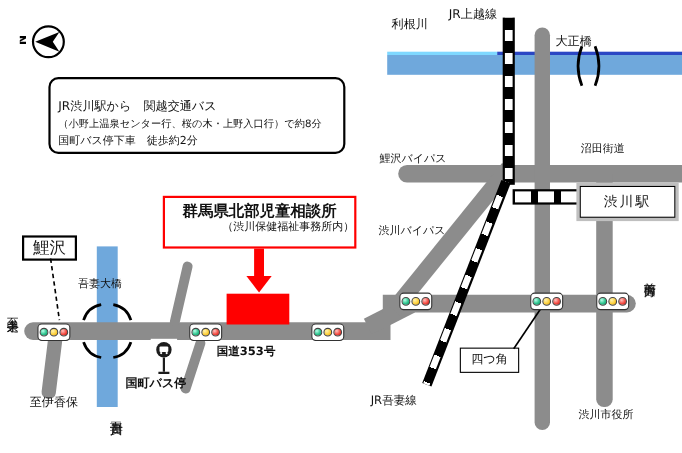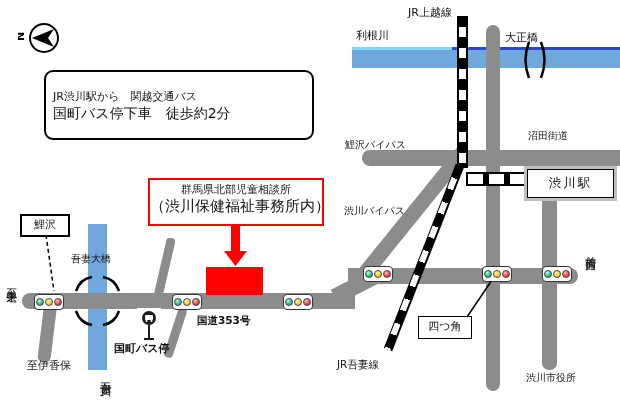--- a/index.html
+++ b/index.html
@@ -65,37 +65,38 @@
   <div class="rail" style="left:466px;top:172px;width:62px;height:14px;">
     <div class="abs" style="left:2px;top:2px;width:58px;height:10px;background:repeating-linear-gradient(to right,#fff 0 15px,#000 15px 21px);"></div>
   </div>
 
   <div class="abs" style="left:206px;top:267px;width:57px;height:28px;background:#ff0000;"></div>
   <svg class="abs" style="left:221px;top:221px;" width="30" height="46">
     <rect x="10" y="0" width="9" height="32" fill="#ff0000"></rect>
     <polygon points="3,30 26,30 14.5,45" fill="#ff0000"></polygon>
   </svg>
   <div class="abs" style="left:148px;top:178px;width:172px;height:44px;background:#fff;border:2.5px solid #ff0000;text-align:center;">
-    <div class="lbl" style="position:static;font-size:11px;font-weight:400;margin-top:4px;">群馬県北部児童相談所</div>
-    <div class="lbl" style="position:static;font-size:15px;margin-top:1px;">（渋川保健福祉事務所内）</div>
+    <div class="lbl" style="position:static;font-size:14px;font-weight:700;margin-top:4px;">群馬県北部児童相談所</div>
+    <div class="lbl" style="position:static;font-size:10px;margin-top:1px;text-align:right;">（渋川保健福祉事務所内）</div>
   </div>
 
   <svg class="abs" style="left:18px;top:8px;" width="42" height="50">
     <circle cx="26" cy="30" r="14" fill="none" stroke="#000" stroke-width="2"></circle>
     <polygon points="14,30 36,21 30,30 36,39" fill="#000"></polygon>
     <text x="6" y="33" font-size="11" font-weight="bold" transform="rotate(-90 6 33)">N</text>
   </svg>
 
   <div class="abs" style="left:44px;top:70px;width:252px;height:56px;background:#fff;border:2px solid #000;border-radius:9px;padding:5px 7px;box-sizing:content-box;">
     <div class="lbl" style="position:static;font-size:11px;line-height:16px;margin-top:12px;">JR渋川駅から　関越交通バス</div>
-    <div class="lbl" style="position:static;font-size:14px;line-height:16px;">国町バス停下車　徒歩約2分</div>
+    <div class="lbl" style="position:static;font-size:9.3px;line-height:16px;">（小野上温泉センター行、桜の木・上野入口行）で約8分</div>
+    <div class="lbl" style="position:static;font-size:10px;line-height:16px;">国町バス停下車　徒歩約2分</div>
   </div>
 
   <div class="box" style="left:20px;top:214px;width:46px;height:19px;">
-    <span class="lbl" style="position:static;font-size:11px;">鯉沢</span>
+    <span class="lbl" style="position:static;font-size:15px;">鯉沢</span>
   </div>
   <svg class="abs" style="left:40px;top:234px;" width="20" height="60">
     <line x1="6" y1="1" x2="14" y2="57" stroke="#000" stroke-width="1.5" stroke-dasharray="4 3"></line>
   </svg>
 
   <div class="box" style="left:418px;top:316px;width:52px;height:21px;border-width:1.5px;">
     <span class="lbl" style="position:static;font-size:11px;">四つ角</span>
   </div>
   <svg class="abs" style="left:465px;top:278px;" width="30" height="40">
     <line x1="2" y1="39" x2="27" y2="2" stroke="#000" stroke-width="1.5"></line>
@@ -140,21 +141,21 @@
     <div class="lens g"></div>
       <div class="lens y"></div>
       <div class="lens r"></div>
   </div>
   <div class="tl" style="left:542px;top:266px;">
     <div class="lens g"></div>
       <div class="lens y"></div>
       <div class="lens r"></div>
   </div>
 
-  <div class="lbl" style="left:356px;top:30px;font-size:11px;">利根川</div>
+  <div class="lbl" style="left:356px;top:16px;font-size:11px;">利根川</div>
   <div class="lbl" style="left:408px;top:7px;font-size:11px;">JR上越線</div>
   <div class="lbl" style="left:505px;top:32px;font-size:11px;">大正橋</div>
   <div class="lbl" style="left:528px;top:130px;font-size:10px;">沼田街道</div>
   <div class="lbl" style="left:345px;top:139px;font-size:10px;">鯉沢バイパス</div>
   <div class="lbl" style="left:344px;top:205px;font-size:10px;">渋川バイパス</div>
   <div class="lbl" style="left:337px;top:358px;font-size:10.5px;">JR吾妻線</div>
   <div class="lbl vert" style="left:583px;top:248px;font-size:11px;height:60px;">前橋方面</div>
   <div class="lbl" style="left:526px;top:372px;font-size:10px;">渋川市役所</div>
   <div class="lbl vert" style="left:4px;top:280px;font-size:11px;height:52px;">至中之条</div>
   <div class="lbl" style="left:27px;top:360px;font-size:11px;">至伊香保</div>

